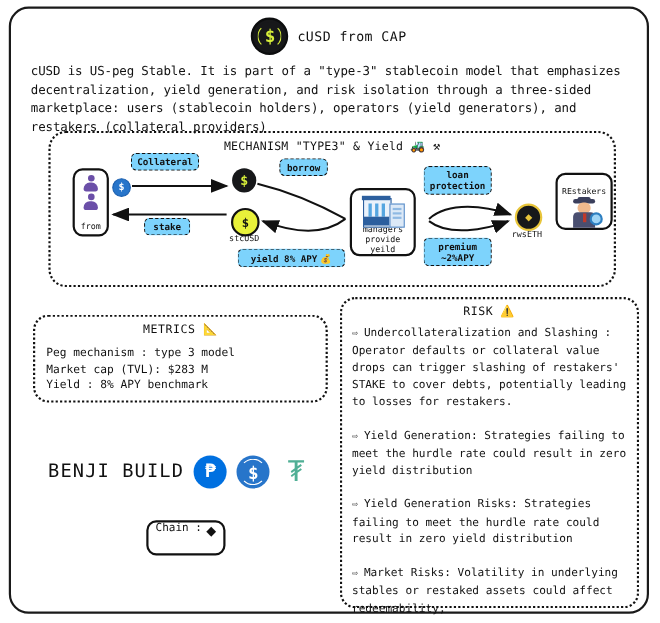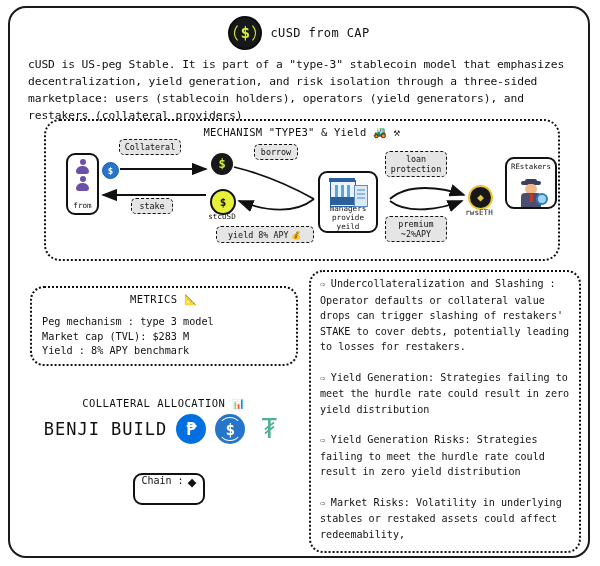--- a/index.html
+++ b/index.html
@@ -15,21 +15,21 @@
 
   
   .intro{position:absolute;left:18px;top:48px;width:548px;font-size:11.3px;line-height:17px;letter-spacing:-.1px;}
 
   
   .mech{position:absolute;left:34px;top:111px;width:516px;height:142px;border:2px dotted #111;border-radius:16px;box-sizing:border-box;}
   .mech-title{position:absolute;left:0;top:5px;width:100%;text-align:center;font-size:10.5px;letter-spacing:.2px;}
   .mech-title .em{font-size:11px;}
 
   .box{position:absolute;border:2px solid #111;border-radius:9px;background:#fff;box-sizing:border-box;display:flex;flex-direction:column;align-items:center;justify-content:center;}
-  .dash{position:absolute;border:1.6px dashed #111;border-radius:5px;background:#e5e5e5;box-sizing:border-box;display:flex;align-items:center;justify-content:center;text-align:center;font-size:8.4px;line-height:10px;padding:2px 4px;}
+  .dash{position:absolute;border:1.6px dashed #111;border-radius:5px;background:#7dd3fc;box-sizing:border-box;display:flex;align-items:center;justify-content:center;text-align:center;font-size:8.4px;line-height:10px;padding:2px 4px;font-weight:bold;}
 
   #user-box{left:20px;top:32px;width:33px;height:62px;justify-content:flex-start;padding-top:4px;gap:1px;}
   .person{width:16px;height:16px;position:relative;}
   .person:before{content:"";position:absolute;left:5px;top:0;width:6px;height:6px;border-radius:50%;background:#6b4fa8;}
   .person:after{content:"";position:absolute;left:1.5px;top:7px;width:13px;height:8px;border-radius:7px 7px 3px 3px;background:#6b4fa8;}
   #user-label{position:absolute;left:20px;top:80px;width:33px;text-align:center;font-size:7.6px;}
 
   .usdc-mini{position:absolute;left:56px;top:41px;width:15px;height:15px;border-radius:50%;background:#2775ca;color:#fff;font-size:9px;display:flex;align-items:center;justify-content:center;font-weight:bold;border:1.5px solid #1b5fae;}
 
   .blk-coin{position:absolute;left:165px;top:32px;width:22px;height:22px;border-radius:50%;background:#17181a;display:flex;align-items:center;justify-content:center;color:#d7ef3a;font-size:12px;font-weight:bold;}
@@ -51,21 +51,21 @@
   .bldg .roof{position:absolute;left:1px;top:0;width:26px;height:4px;background:#2c5f9e;}
   .bldg .base{position:absolute;left:2px;top:19px;width:24px;height:8px;background:#2c5f9e;}
   .bldg .b2{position:absolute;left:26px;top:7px;width:12px;height:20px;background:#dce9f7;border:1.5px solid #5b8ec9;}
   .bldg .b2 u{position:absolute;left:2px;width:8px;height:2px;background:#8fb9e3;}
   #fund-label{font-size:7.6px;line-height:9px;text-align:center;margin-top:2px;}
 
   .eth-coin{position:absolute;left:422px;top:64px;width:21px;height:21px;border-radius:50%;background:#17181a;border:2px solid #e8c53a;display:flex;align-items:center;justify-content:center;}
   .eth-coin b{color:#e8c53a;font-size:11px;line-height:1;}
   #rwseth-label{position:absolute;left:408px;top:87px;width:50px;text-align:center;font-size:7.6px;}
 
-  #restakers-box{left:459px;top:36px;width:52px;height:52px;justify-content:space-between;padding-top:3px;}
+  #restakers-box{left:459px;top:36px;width:52px;height:52px;justify-content:flex-end;padding-top:3px;}
   #restakers-label{font-size:7.4px;}
   .detective{width:28px;height:28px;position:relative;margin-top:1px;}
   .detective .hat{position:absolute;left:4px;top:2px;width:20px;height:4px;background:#3b3f5c;border-radius:2px;}
   .detective .hat2{position:absolute;left:8px;top:0px;width:12px;height:4px;background:#3b3f5c;border-radius:2px 2px 0 0;}
   .detective .face{position:absolute;left:8px;top:5px;width:12px;height:10px;border-radius:5px;background:#f0b98d;}
   .detective .body{position:absolute;left:4px;top:14px;width:20px;height:14px;border-radius:4px 4px 0 0;background:#4a4f70;}
   .detective .tie{position:absolute;left:12.5px;top:15px;width:3px;height:8px;background:#c0392b;}
   .detective .glass{position:absolute;left:19px;top:14px;width:8px;height:8px;border-radius:50%;border:2px solid #2d7fc1;background:#9fd4f5;}
 
   svg.arrows{position:absolute;left:0;top:0;width:516px;height:142px;overflow:visible;}
@@ -210,35 +210,35 @@
       <span>METRICS</span>
       <span>📐</span>
     </h3>
     <ul>
       <li>Peg mechanism : type 3 model</li>
       <li>Market cap (TVL): $283 M</li>
       <li>Yield : 8% APY benchmark</li>
     </ul>
   </div>
 
-  <div class="collat-title">
-    <span>COLLATERAL ALLOCATION</span>
-    <span>📊</span>
-  </div>
   <div class="collat-row">
     <span class="collat-words">BENJI BUILD</span>
     <span class="tok pyusd">₱</span>
     <span class="tok usdc">$</span>
     <span class="tok usdt">₮</span>
   </div>
   <div class="chain">
     <span>Chain :</span>
     <span class="eth-glyph">◆</span>
   </div>
 
   <div class="risk">
+    <h3>
+      <span>RISK</span>
+      <span>⚠️</span>
+    </h3>
     <p><span class="ar">⇨ </span><span>Undercollateralization and Slashing : Operator defaults or collateral value drops can trigger slashing of restakers' STAKE to cover debts, potentially leading to losses for restakers.</span></p>
     <p><span class="ar">⇨ </span><span>Yield Generation: Strategies failing to meet the hurdle rate could result in zero yield distribution</span></p>
     <p><span class="ar">⇨ </span><span>Yield Generation Risks: Strategies failing to meet the hurdle rate could result in zero yield distribution</span></p>
     <p><span class="ar">⇨ </span><span>Market Risks: Volatility in underlying stables or restaked assets could affect redeemability,</span></p>
   </div>
 
 </div>
 
 </body></html>

